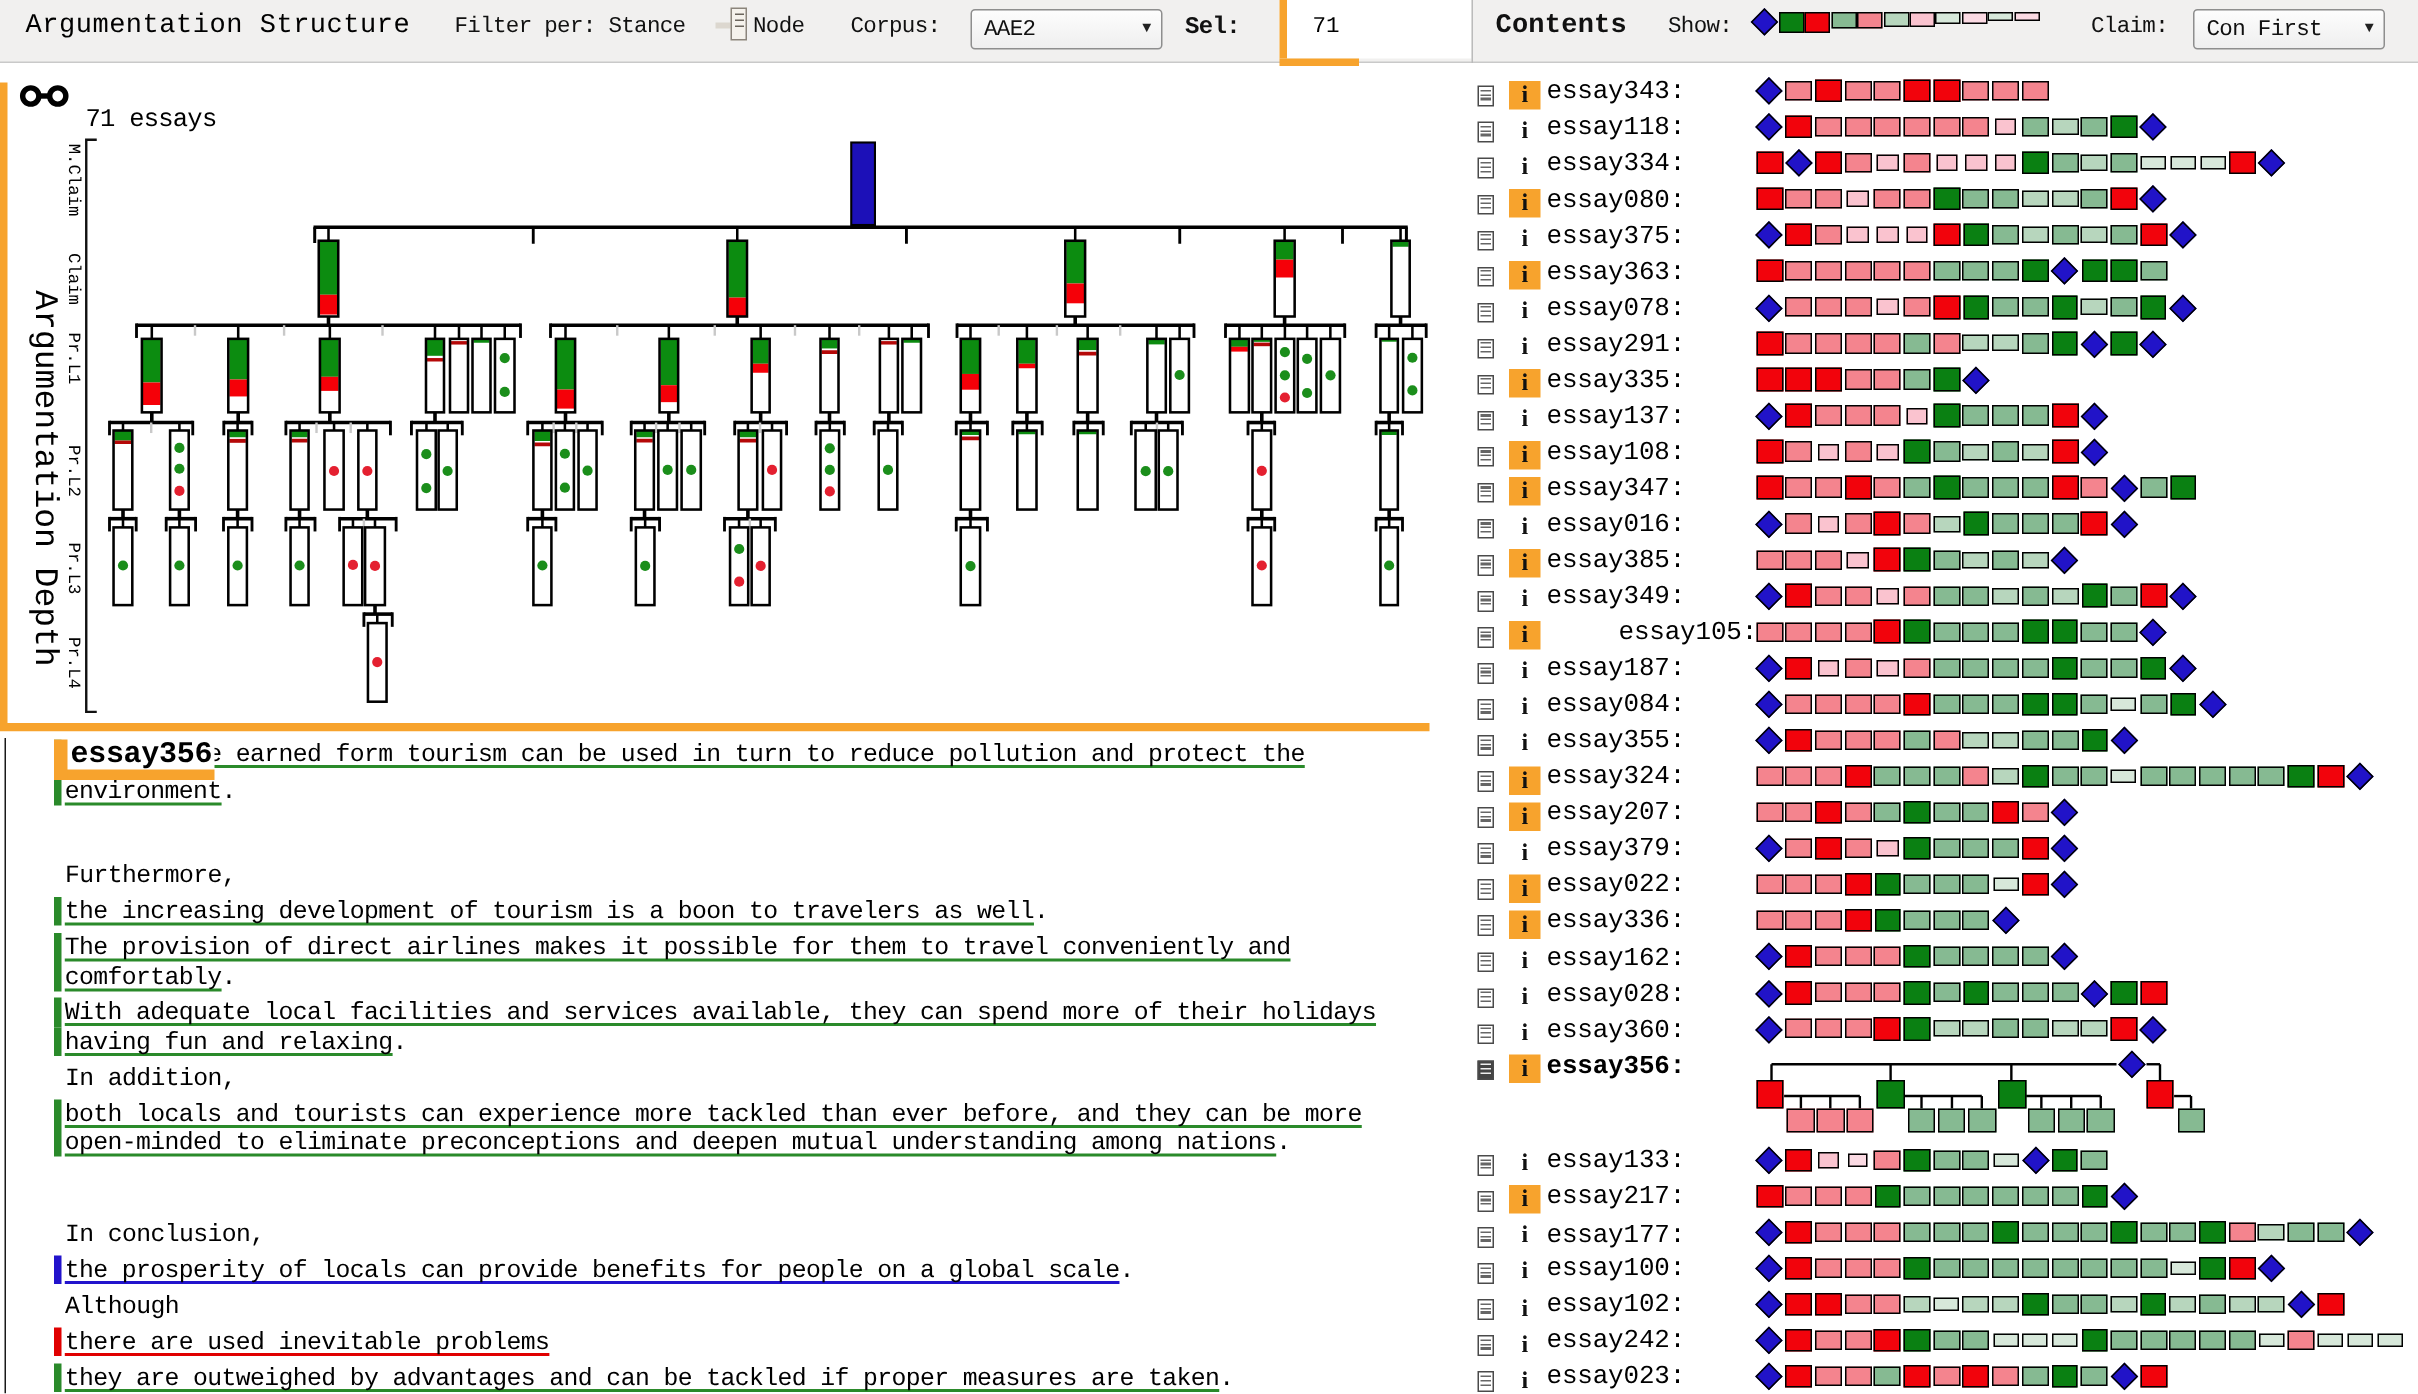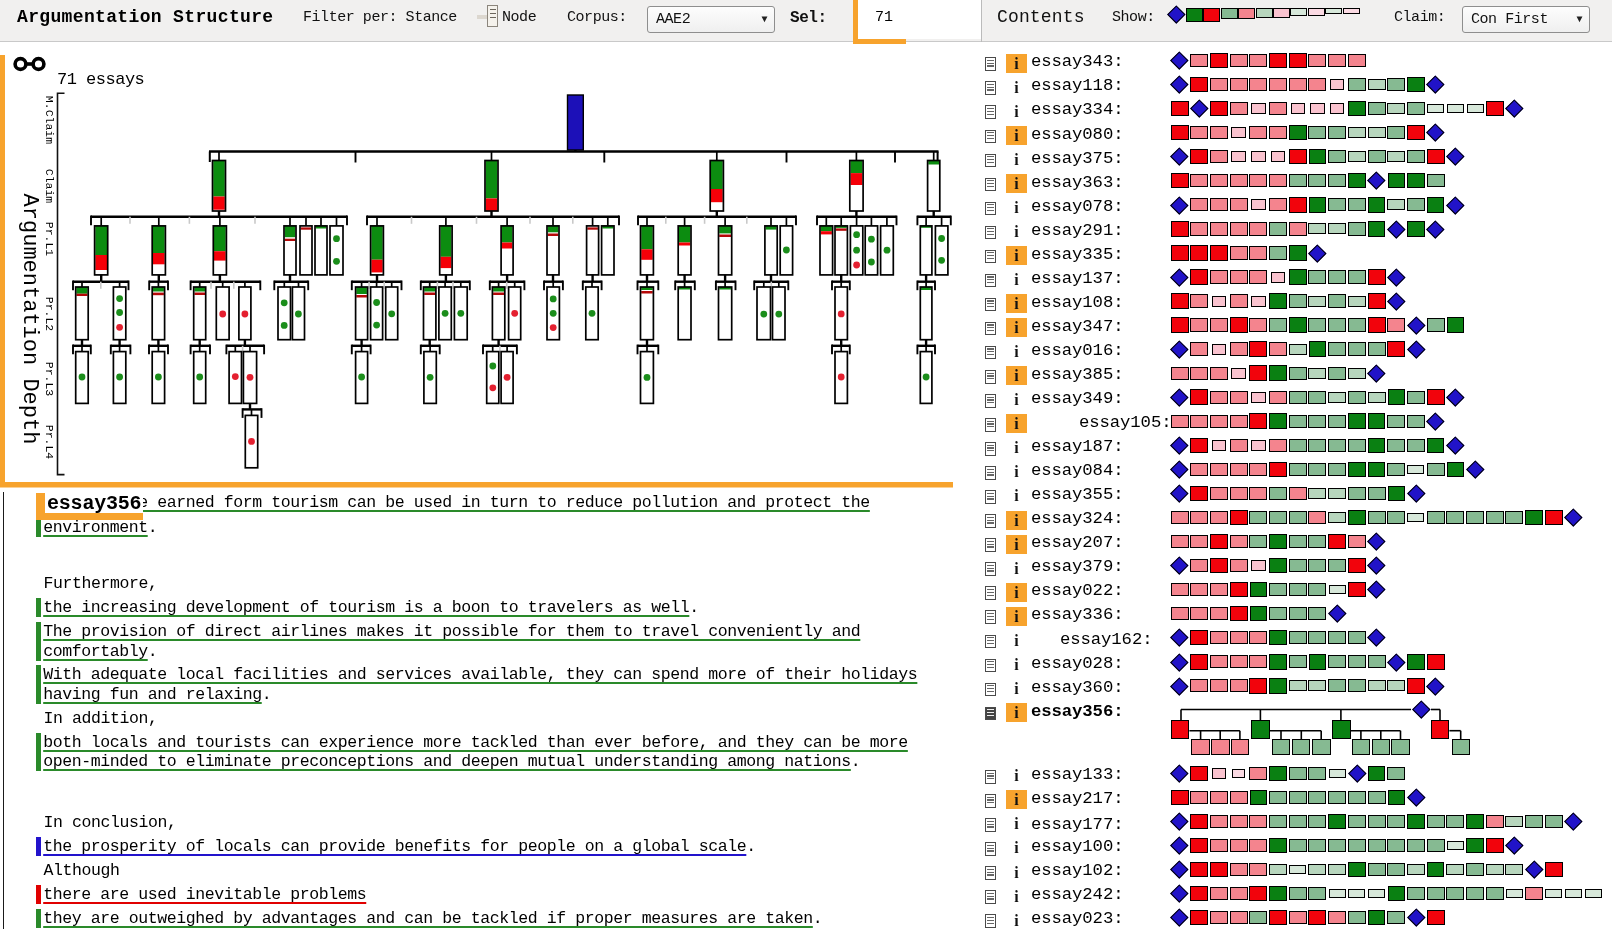--- a/index.html
+++ b/index.html
@@ -1,17 +1,17 @@
 <!DOCTYPE html>
 <html><head><meta charset="utf-8"><style>
 *{margin:0;padding:0;box-sizing:border-box}
 html,body{width:1612px;height:929px;overflow:hidden;background:#fff}
 body{font-family:"Liberation Mono",monospace;position:relative}
 #hdr{position:absolute;left:0;top:0;width:1612px;height:42px;background:#f1f0ef;border-bottom:1px solid #c9c9c9}
-#hdr .t{position:absolute;left:17px;top:7px;font-weight:bold;font-size:18px;letter-spacing:.35px;color:#000}
+#hdr .t{position:absolute;left:17px;top:7px;font-weight:normal;font-size:18px;letter-spacing:.35px;color:#000}
 .h16{position:absolute;top:9px;font-size:15px;letter-spacing:-.45px;color:#111}
 .sel{position:absolute;top:6px;height:27px;background:linear-gradient(#fdfdfd,#efefef);border:1px solid #8e8e8e;border-radius:3px;font-size:15px;letter-spacing:-.45px;color:#111;line-height:25px;padding-left:8px}
 .sel b{position:absolute;right:7px;top:0;font-weight:normal;font-size:10px;color:#222}
 #selbox{position:absolute;left:853px;top:0;width:128px;height:39px;background:#fff;border-left:5px solid #f7a32d}
 #selbox i{position:absolute;left:-5px;bottom:-5px;width:53px;height:5px;background:#f7a32d}
 #selbox span{position:absolute;left:17px;top:9px;font-style:normal;font-size:15px}
 #vdiv{position:absolute;left:981px;top:0;width:1px;height:42px;background:#bbb}
 .sq{position:absolute;border:1.6px solid #000}
 .dm{position:absolute;width:12.6px;height:12.6px;background:#2113c8;border:1.6px solid #000;transform:rotate(45deg)}
 .doc{position:absolute;width:11px;height:13.5px;border:1.3px solid #4a4a4a;background:#fff}
@@ -33,21 +33,21 @@
     </div>
     <div class="h16" style="left:502px">Node</div>
     <div class="h16" style="left:567px">Corpus:</div>
     <div class="sel" style="left:647px;width:128px">AAE2<b>▼</b></div>
     <div class="h16" style="left:790px;font-weight:bold;font-size:16px">Sel:</div>
     <div id="selbox">
       <i></i>
       <span>71</span>
     </div>
     <div id="vdiv"></div>
-    <div class="h16" style="left:997px;top:7px;font-weight:normal;font-size:18px;letter-spacing:.15px">Contents</div>
+    <div class="h16" style="left:997px;top:7px;font-weight:bold;font-size:18px;letter-spacing:.15px">Contents</div>
     <div class="h16" style="left:1112px">Show:</div>
     <i class="dm" style="left:1169.9px;top:7.7px"></i>
     <i class="sq" style="left:1186.0px;top:7.5px;width:17px;height:14px;background:#0a8012"></i>
     <i class="sq" style="left:1203.4px;top:7.5px;width:17px;height:14px;background:#f2030c"></i>
     <i class="sq" style="left:1220.8px;top:7.5px;width:17px;height:11.8px;background:#86ba92"></i>
     <i class="sq" style="left:1238.2px;top:7.5px;width:17px;height:11.8px;background:#f4848e"></i>
     <i class="sq" style="left:1255.6px;top:7.5px;width:17px;height:10.2px;background:#b7d6bd"></i>
     <i class="sq" style="left:1273.0px;top:7.5px;width:17px;height:10.2px;background:#fac3cf"></i>
     <i class="sq" style="left:1290.4px;top:7.5px;width:17px;height:8.2px;background:#d7e8da"></i>
     <i class="sq" style="left:1307.8px;top:7.5px;width:17px;height:8.2px;background:#fbdae3"></i>
@@ -1052,21 +1052,21 @@
 <i class="sq" style="left:1269.0px;top:606.9px;width:18px;height:13.4px;background:#86ba92"></i>
 <i class="sq" style="left:1288.7px;top:606.9px;width:18px;height:13.4px;background:#86ba92"></i>
 <i class="sq" style="left:1308.4px;top:606.9px;width:18px;height:13.4px;background:#86ba92"></i>
 <i class="dm" style="left:1330.8px;top:607.4px"></i>
 <div class="doc" style="left:985px;top:634.5px">
     <b></b>
     <b></b>
     <b></b>
   </div>
 <div class="ib" style="left:1006px;top:630.7px;">i</div>
-<div class="lab" style="left:1060px;top:629.5px">essay162:</div>
+<div class="lab" style="left:1031px;top:629.5px">essay162:</div>
 <i class="dm" style="left:1173.2px;top:631.4px"></i>
 <i class="sq" style="left:1190.2px;top:629.9px;width:18px;height:15.6px;background:#f2030c"></i>
 <i class="sq" style="left:1209.9px;top:631.0px;width:18px;height:13.4px;background:#f4848e"></i>
 <i class="sq" style="left:1229.6px;top:631.0px;width:18px;height:13.4px;background:#f4848e"></i>
 <i class="sq" style="left:1249.3px;top:631.0px;width:18px;height:13.4px;background:#f4848e"></i>
 <i class="sq" style="left:1269.2px;top:629.9px;width:17.5px;height:15.6px;background:#0a8012"></i>
 <i class="sq" style="left:1288.7px;top:631.0px;width:18px;height:13.4px;background:#86ba92"></i>
 <i class="sq" style="left:1308.4px;top:631.0px;width:18px;height:13.4px;background:#86ba92"></i>
 <i class="sq" style="left:1328.1px;top:631.0px;width:18px;height:13.4px;background:#86ba92"></i>
 <i class="sq" style="left:1347.8px;top:631.0px;width:18px;height:13.4px;background:#86ba92"></i>

